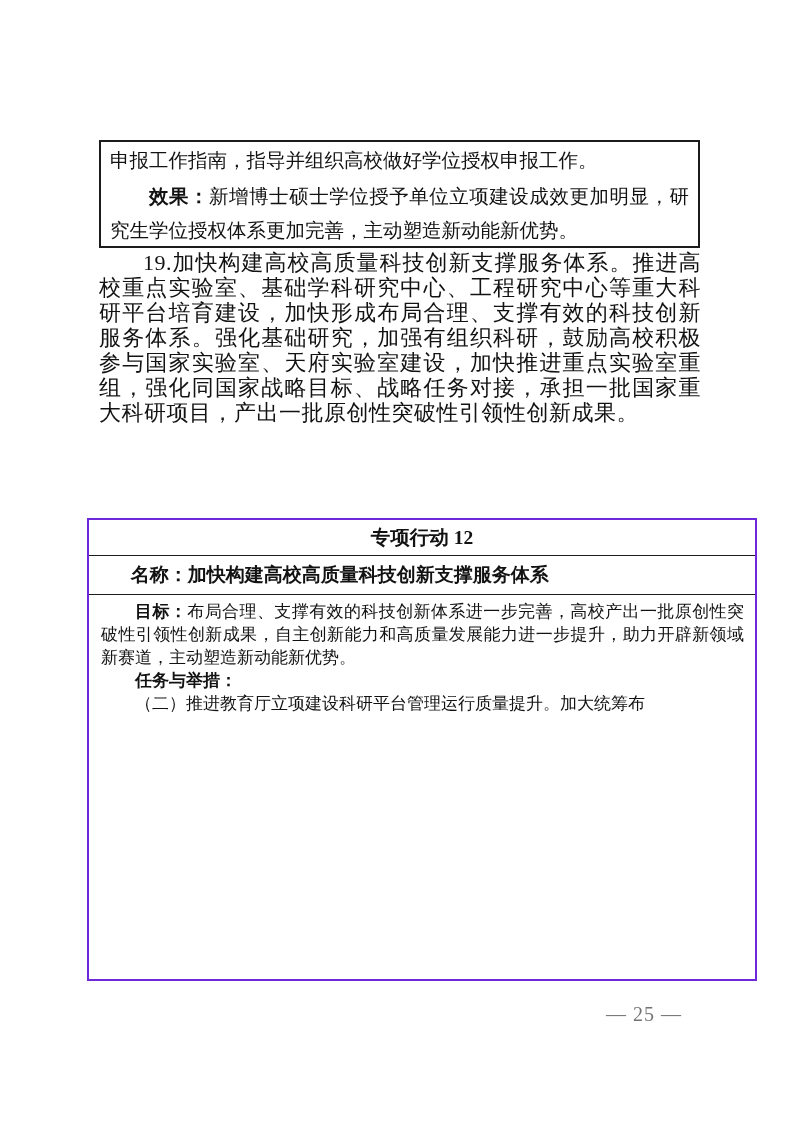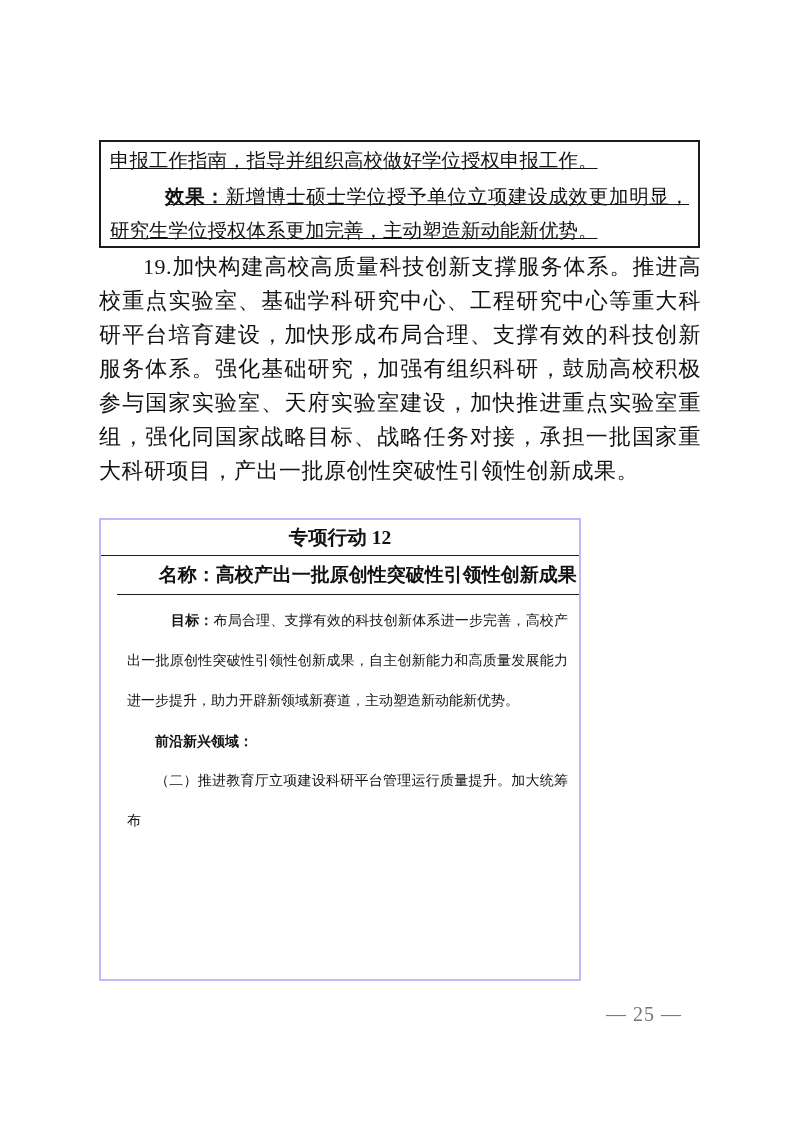--- a/index.html
+++ b/index.html
@@ -12,60 +12,58 @@
     width: 793px;
     height: 1122px;
     background: #ffffff;
     color: #121212;
     font-family: "Liberation Serif", "DejaVu Serif", serif;
     overflow: hidden;
   }
   .hei {
     font-family: "Liberation Sans", "DejaVu Sans", sans-serif;
     font-weight: bold;
-    margin-left: 16px;
   }
   
   .top-box {
     position: absolute;
     left: 99px;
     top: 140px;
     width: 601px;
     height: 108px;
     box-sizing: border-box;
     border: 2px solid #1c1c1c;
     padding: 2px 9px 0 9px;
     font-size: 19.5px;
     line-height: 34.5px;
     text-align: justify;
-    text-decoration: underline;
   }
   .top-box p { margin: 0; }
   .indent-2em { text-indent: 2em; }
   
   .p19 {
     position: absolute;
     left: 99px;
     top: 250px;
     width: 602px;
     margin: 0;
     font-size: 22px;
-    line-height: 34px;
+    line-height: 25px;
     text-align: justify;
     text-indent: 2em;
     letter-spacing: 0.5px;
   }
   
   .action-table {
     position: absolute;
-    left: 99px;
+    left: 87px;
     top: 518px;
-    width: 482px;
+    width: 670px;
     box-sizing: border-box;
-    border: 2px solid #c4b5fd;
+    border: 2px solid #6d28d9;
   }
   .t-header {
     height: 35px;
     line-height: 35px;
     text-align: center;
     font-weight: bold;
     font-size: 19.5px;
     border-bottom: 1.5px solid #1c1c1c;
   }
   .t-name {
@@ -73,23 +71,23 @@
     line-height: 38px;
     padding-left: 2.2em;
     font-size: 19px;
     border-bottom: 1.5px solid #1c1c1c;
     white-space: nowrap;
     overflow: hidden;
   }
   .t-body {
     box-sizing: border-box;
     height: 384px;
-    padding: 5px 11px 0 26px;
-    font-size: 14px;
-    line-height: 40px;
+    padding: 5px 11px 0 12px;
+    font-size: 17px;
+    line-height: 23px;
     text-align: justify;
     overflow: hidden;
   }
   .t-body p { margin: 0; text-indent: 2em; }
   
   .page-num {
     position: absolute;
     top: 1003px;
     right: 111px;
     font-size: 20px;
@@ -104,23 +102,23 @@
 
   <div class="top-box">
     <p>申报工作指南，指导并组织高校做好学位授权申报工作。</p>
     <p class="indent-2em"><span class="hei">效果：</span><span>新增博士硕士学位授予单位立项建设成效更加明显，研究生学位授权体系更加完善，主动塑造新动能新优势。</span></p>
   </div>
 
   <p class="p19"><span>19.加快构建高校高质量科技创新支撑服务体系。</span><span>推进高校重点实验室、基础学科研究中心、工程研究中心等重大科研平台培育建设，加快形成布局合理、支撑有效的科技创新服务体系。强化基础研究，加强有组织科研，鼓励高校积极参与国家实验室、天府实验室建设，加快推进重点实验室重组，强化同国家战略目标、战略任务对接，承担一批国家重大科研项目，产出一批原创性突破性引领性创新成果。</span></p>
 
   <div class="action-table">
     <div class="t-header">专项行动 12</div>
-    <div class="t-name hei"><span>名称：</span><span>高校产出一批原创性突破性引领性创新成果</span></div>
+    <div class="t-name hei"><span>名称：</span><span>加快构建高校高质量科技创新支撑服务体系</span></div>
     <div class="t-body">
       <p><span class="hei">目标：</span><span>布局合理、支撑有效的科技创新体系进一步完善，高校产出一批原创性突破性引领性创新成果，自主创新能力和高质量发展能力进一步提升，助力开辟新领域新赛道，主动塑造新动能新优势。</span></p>
-      <p class="hei">前沿新兴领域：</p>
+      <p class="hei">任务与举措：</p>
       <p>（二）推进教育厅立项建设科研平台管理运行质量提升。加大统筹布</p>
     </div>
   </div>
 
   <div class="page-num">— 25 —</div>
 
 </div>
 
 </body></html>

